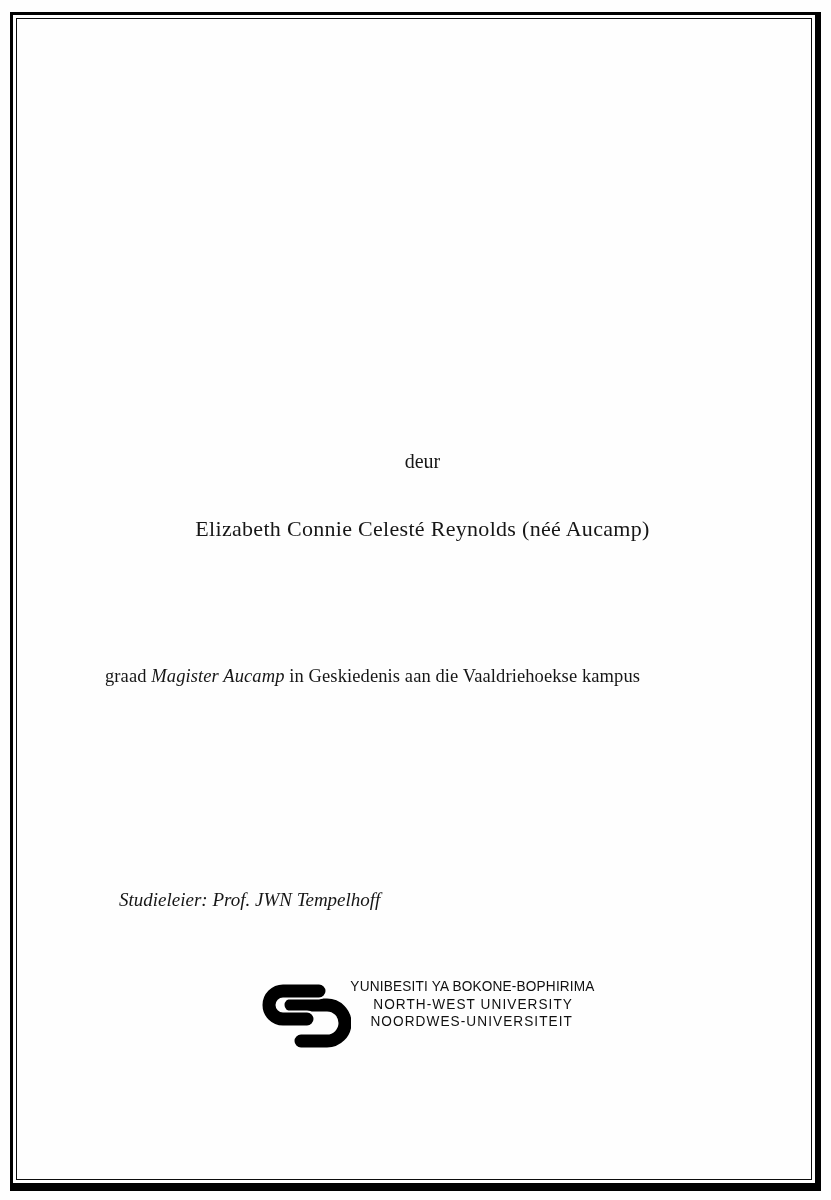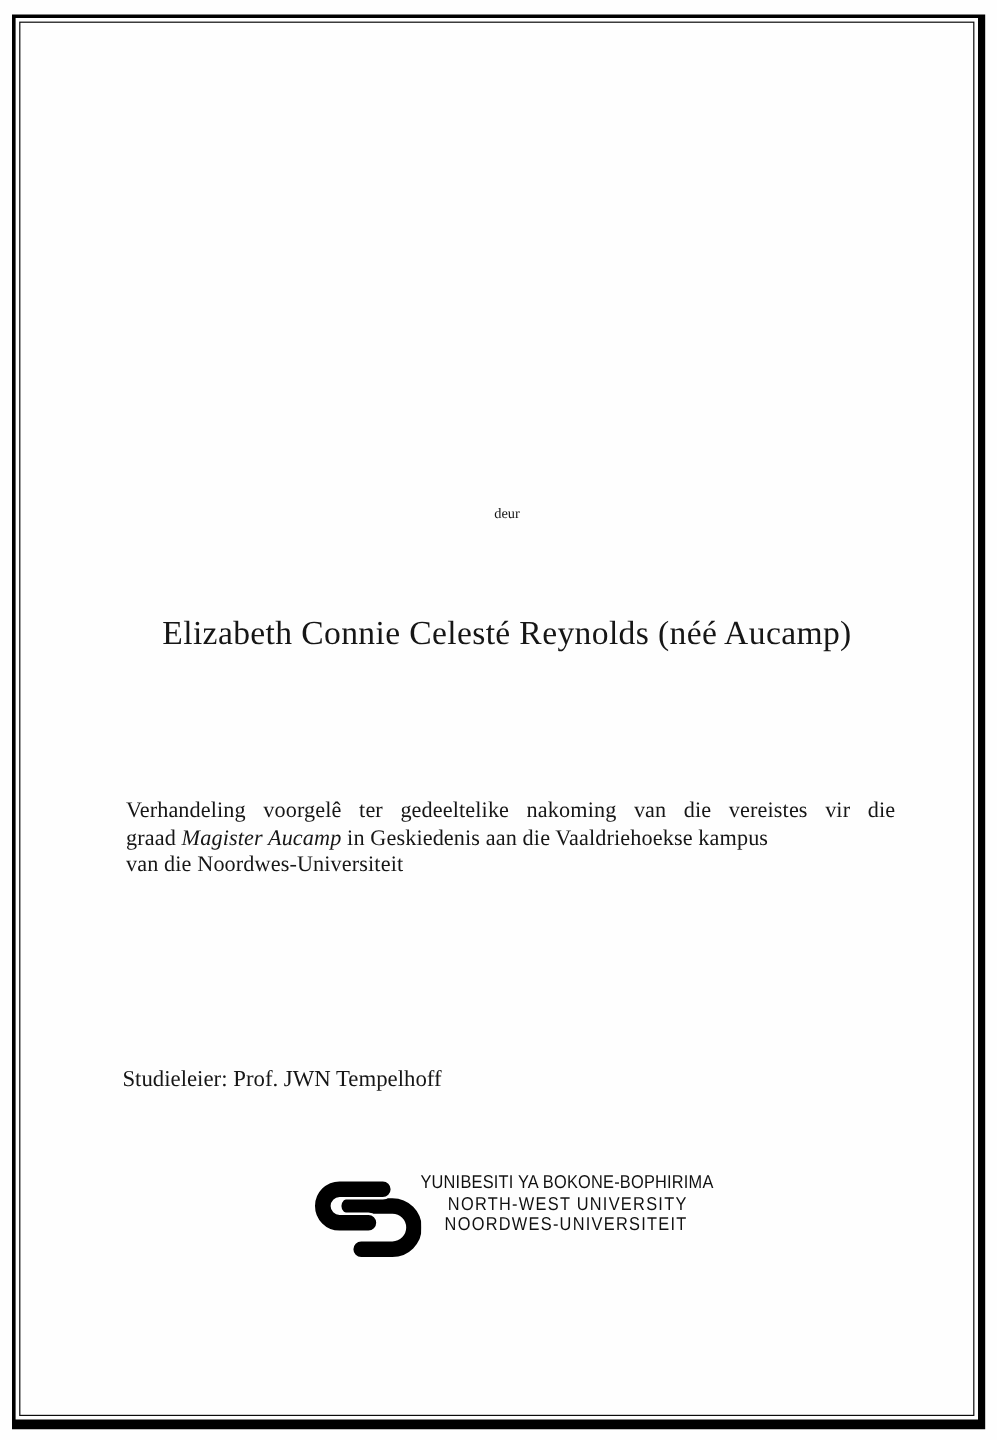--- a/index.html
+++ b/index.html
@@ -20,33 +20,33 @@
     border: 1.5px solid #0c0c0c;
   }
   .abs { position: absolute; }
   .centered { left: 20px; right: 6px; text-align: center; }
 
   .title {
     top: 206px; font-size: 22.5px; line-height: 43px; letter-spacing: 0.2px;
   }
   .title .line { display: block; }
 
-  .byline-label { top: 418px; font-size: 12px; line-height: 20px; }
-  .author { top: 517px; font-size: 28px; line-height: 24px; letter-spacing: 0.3px; }
+  .byline-label { top: 451px; font-size: 20px; line-height: 20px; }
+  .author { top: 517px; font-size: 22px; line-height: 24px; letter-spacing: 0.3px; }
 
   .statement {
     top: 665px; left: 105px; width: 641px;
     font-size: 18.5px; line-height: 22.5px; letter-spacing: 0.1px;
   }
   .statement .s-line { display: block; }
   .statement .s-just { text-align: justify; text-align-last: justify; }
   .statement .it { font-style: italic; }
 
   .imprint {
-    top: 889px; left: 102px; font-size: 19px; line-height: 22.5px;
+    top: 889px; left: 119px; font-size: 19px; line-height: 22.5px; font-style: italic;
   }
   .imprint .i-line { display: block; }
 
   .logo-mark { left: 261px; top: 983px; width: 90px; height: 66px; }
   .logo-text {
     top: 977px; left: 320px; width: 253px; text-align: right;
     font-family: "Liberation Sans", "DejaVu Sans", sans-serif;
     font-size: 15.5px; line-height: 17.6px; color: #101010;
     transform: scaleX(0.88); transform-origin: 100% 0;
     white-space: nowrap;
@@ -62,23 +62,21 @@
 </div>
 
 <div class="abs centered title">
 </div>
 
 <div class="abs centered byline-label">deur</div>
 
 <div class="abs centered author">Elizabeth Connie Celesté Reynolds (néé Aucamp)</div>
 
 <div class="abs statement">
-  <span class="s-line s-just">Verhandeling voorgelê ter gedeeltelike nakoming van die vereistes vir die</span>
   <span class="s-line"><span>graad </span><span class="it">Magister Aucamp</span><span> in Geskiedenis aan die Vaaldriehoekse kampus</span></span>
-  <span class="s-line">van die Noordwes-Universiteit</span>
 </div>
 
 <div class="abs imprint">
   <span class="i-line">Studieleier: Prof. JWN Tempelhoff</span>
 </div>
 
 <svg class="abs logo-mark" viewBox="0 0 90 66" xmlns="http://www.w3.org/2000/svg" aria-hidden="true">
   <path d="M 30 22 L 66 22 A 18 18 0 0 1 66 58 L 40 58" fill="none" stroke="#000000" stroke-width="13" stroke-linecap="round"></path>
   <path d="M 58 8 L 22 8 A 14 14 0 0 0 22 36 L 46 36" fill="none" stroke="#fefefe" stroke-width="17" stroke-linecap="round"></path>
   <path d="M 58 8 L 22 8 A 14 14 0 0 0 22 36 L 46 36" fill="none" stroke="#000000" stroke-width="13" stroke-linecap="round"></path>

